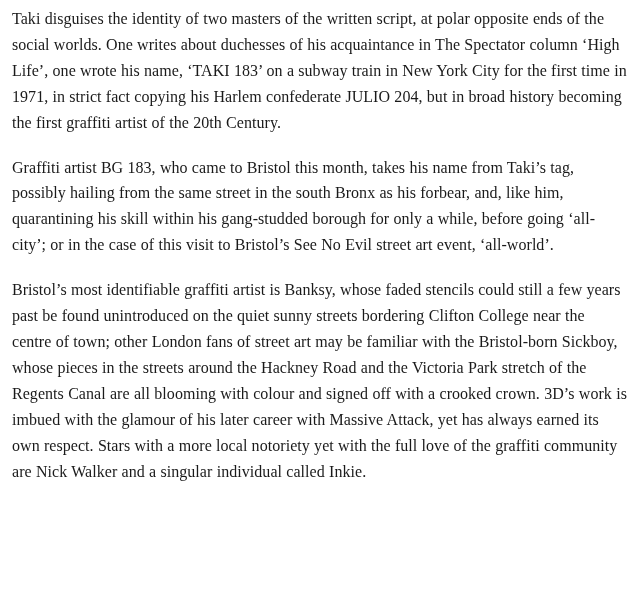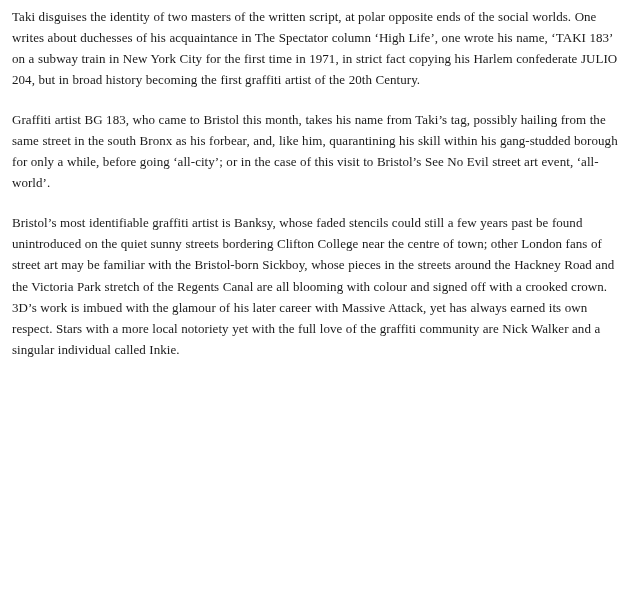--- a/index.html
+++ b/index.html
@@ -12,21 +12,21 @@
     height: 602px;
     overflow: hidden;
     font-family: "Liberation Serif", "DejaVu Serif", serif;
     color: #1a1a1a;
   }
   #article {
     padding: 6px 12px 0 12px;
     box-sizing: border-box;
   }
   .para {
-    font-size: 13px;
+    font-size: 16px;
     line-height: 1.62;
     margin: 0 0 19px 0;
     text-align: left;
     color: #1a1a1a;
     letter-spacing: 0.05px;
     word-spacing: 0.2px;
   }
   .para:last-child {
     margin-bottom: 8px;
   }

